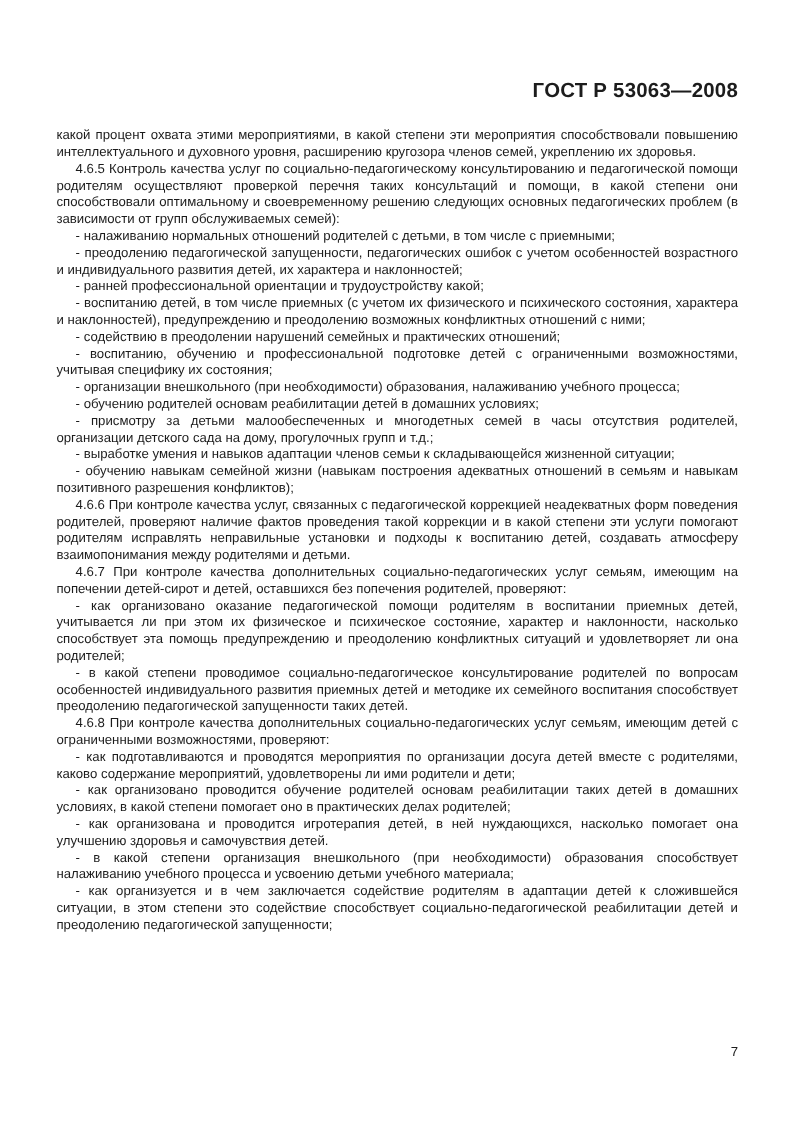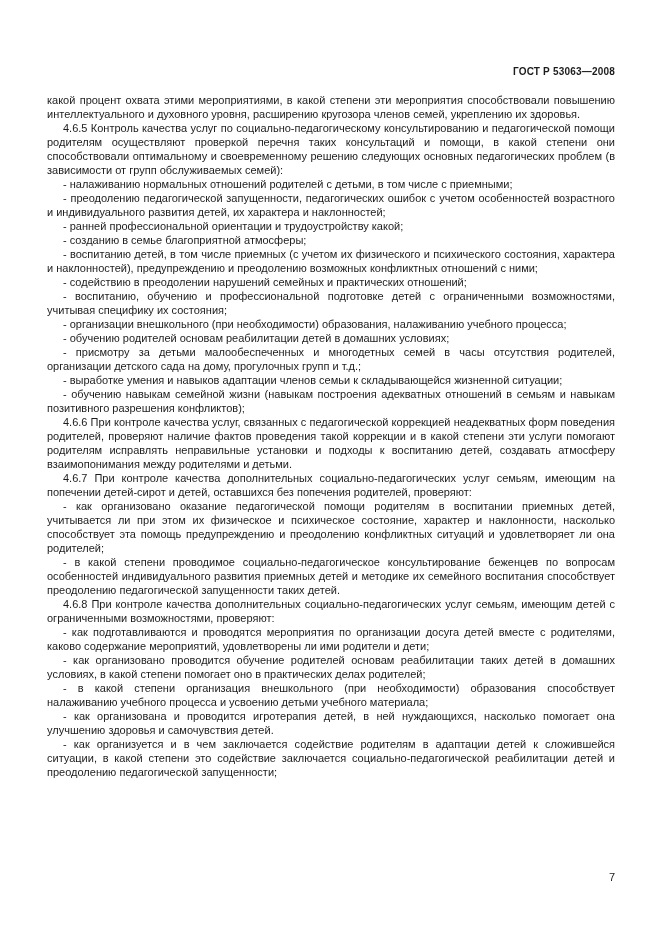--- a/index.html
+++ b/index.html
@@ -16,27 +16,27 @@
     position: absolute;
     inset: 0;
     background: #ffffff;
   }
   .doc-header {
     position: absolute;
     top: 66px;
     left: 47px;
     right: 46px;
     text-align: right;
-    font-size: 10px;
+    font-size: 17px;
     font-weight: bold;
     letter-spacing: 0.2px;
   }
   .doc-body {
     position: absolute;
-    top: 93px;
+    top: 106px;
     left: 47px;
     right: 46px;
     font-size: 11px;
     line-height: 14px;
     text-align: justify;
   }
   .para {
     text-indent: 16px;
     margin: 0;
   }
@@ -60,38 +60,37 @@
   <div class="doc-header">
     <span>ГОСТ Р 53063—2008</span>
   </div>
 
   <div class="doc-body">
       <p class="para no-indent">какой процент охвата этими мероприятиями, в какой степени эти мероприятия способствовали повышению интеллектуального и духовного уровня, расширению кругозора членов семей, укреплению их здоровья.</p>
       <p class="para">4.6.5 Контроль качества услуг по социально-педагогическому консультированию и педагогической помощи родителям осуществляют проверкой перечня таких консультаций и помощи, в какой степени они способствовали оптимальному и своевременному решению следующих основных педагогических проблем (в зависимости от групп обслуживаемых семей):</p>
       <p class="para">- налаживанию нормальных отношений родителей с детьми, в том числе с приемными;</p>
       <p class="para">- преодолению педагогической запущенности, педагогических ошибок с учетом особенностей возрастного и индивидуального развития детей, их характера и наклонностей;</p>
       <p class="para">- ранней профессиональной ориентации и трудоустройству какой;</p>
-      <p class="para">- созданию в семье благоприятной атмосферы;</p>
       <p class="para">- воспитанию детей, в том числе приемных (с учетом их физического и психического состояния, характера и наклонностей), предупреждению и преодолению возможных конфликтных отношений с ними;</p>
       <p class="para">- содействию в преодолении нарушений семейных и практических отношений;</p>
       <p class="para">- воспитанию, обучению и профессиональной подготовке детей с ограниченными возможностями, учитывая специфику их состояния;</p>
       <p class="para">- организации внешкольного (при необходимости) образования, налаживанию учебного процесса;</p>
       <p class="para">- обучению родителей основам реабилитации детей в домашних условиях;</p>
       <p class="para">- присмотру за детьми малообеспеченных и многодетных семей в часы отсутствия родителей, организации детского сада на дому, прогулочных групп и т.д.;</p>
       <p class="para">- выработке умения и навыков адаптации членов семьи к складывающейся жизненной ситуации;</p>
       <p class="para">- обучению навыкам семейной жизни (навыкам построения адекватных отношений в семьям и навыкам позитивного разрешения конфликтов);</p>
       <p class="para">4.6.6 При контроле качества услуг, связанных с педагогической коррекцией неадекватных форм поведения родителей, проверяют наличие фактов проведения такой коррекции и в какой степени эти услуги помогают родителям исправлять неправильные установки и подходы к воспитанию детей, создавать атмосферу взаимопонимания между родителями и детьми.</p>
       <p class="para">4.6.7 При контроле качества дополнительных социально-педагогических услуг семьям, имеющим на попечении детей-сирот и детей, оставшихся без попечения родителей, проверяют:</p>
       <p class="para">- как организовано оказание педагогической помощи родителям в воспитании приемных детей, учитывается ли при этом их физическое и психическое состояние, характер и наклонности, насколько способствует эта помощь предупреждению и преодолению конфликтных ситуаций и удовлетворяет ли она родителей;</p>
-      <p class="para">- в какой степени проводимое социально-педагогическое консультирование беженцев по вопросам особенностей индивидуального развития приемных детей и методике их семейного воспитания способствует преодолению педагогической запущенности таких детей.</p>
+      <p class="para">- в какой степени проводимое социально-педагогическое консультирование родителей по вопросам особенностей индивидуального развития приемных детей и методике их семейного воспитания способствует преодолению педагогической запущенности таких детей.</p>
       <p class="para">4.6.8 При контроле качества дополнительных социально-педагогических услуг семьям, имеющим детей с ограниченными возможностями, проверяют:</p>
       <p class="para">- как подготавливаются и проводятся мероприятия по организации досуга детей вместе с родителями, каково содержание мероприятий, удовлетворены ли ими родители и дети;</p>
       <p class="para">- как организовано проводится обучение родителей основам реабилитации таких детей в домашних условиях, в какой степени помогает оно в практических делах родителей;</p>
+      <p class="para">- как организована и проводится игротерапия детей, в ней нуждающихся, насколько помогает она улучшению здоровья и самочувствия детей.</p>
       <p class="para">- в какой степени организация внешкольного (при необходимости) образования способствует налаживанию учебного процесса и усвоению детьми учебного материала;</p>
-      <p class="para">- как организована и проводится игротерапия детей, в ней нуждающихся, насколько помогает она улучшению здоровья и самочувствия детей.</p>
-      <p class="para">- как организуется и в чем заключается содействие родителям в адаптации детей к сложившейся ситуации, в какой степени это содействие заключается социально-педагогической реабилитации детей и преодолению педагогической запущенности;</p>
+      <p class="para">- как организуется и в чем заключается содействие родителям в адаптации детей к сложившейся ситуации, в этом степени это содействие способствует социально-педагогической реабилитации детей и преодолению педагогической запущенности;</p>
     </div>
 
   <div class="doc-footer">
     <span>7</span>
   </div>
 
 </div>
 
 </body></html>

